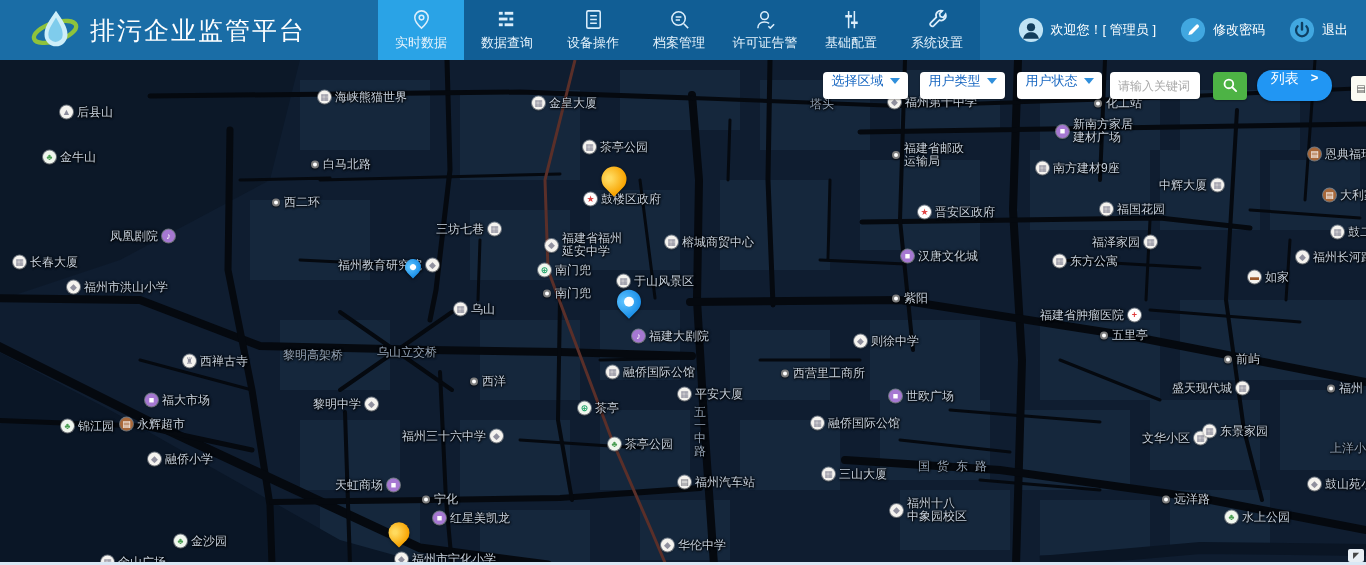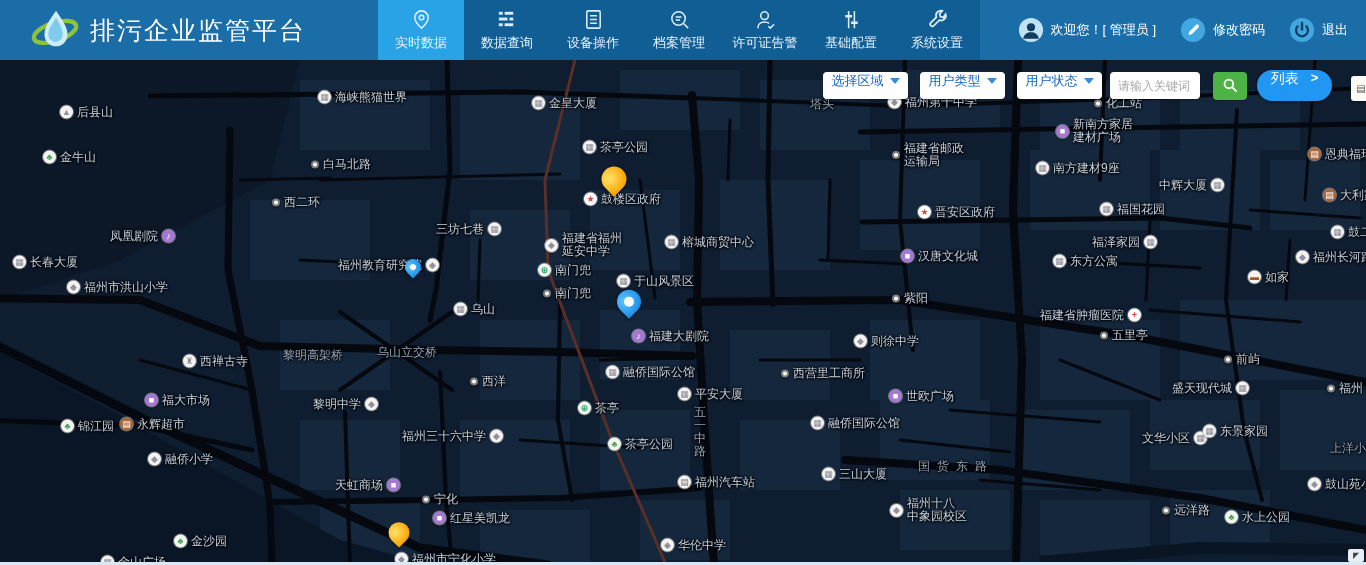--- a/index.html
+++ b/index.html
@@ -589,21 +589,21 @@
           <div class="mtext">
             <div>国货东路</div>
           </div>
         </div>
         <div class="mlabel" style="left: 1308px; top: 424px;">
           <span class="micon" style="background: rgb(245, 243, 239); color: rgb(144, 144, 158);">◆</span>
           <div class="mtext">
             <div>鼓山苑小区</div>
           </div>
         </div>
-        <div class="mlabel" style="left: 1162px; top: 450px;">
+        <div class="mlabel" style="left: 1162px; top: 439px;">
           <span class="micon dot"></span>
           <div class="mtext">
             <div>远洋路</div>
           </div>
         </div>
         <div class="mlabel" style="left: 890px; top: 450px;">
           <span class="micon" style="background: rgb(245, 243, 239); color: rgb(144, 144, 158);">◆</span>
           <div class="mtext">
             <div>福州十八</div>
             <div>中象园校区</div>

